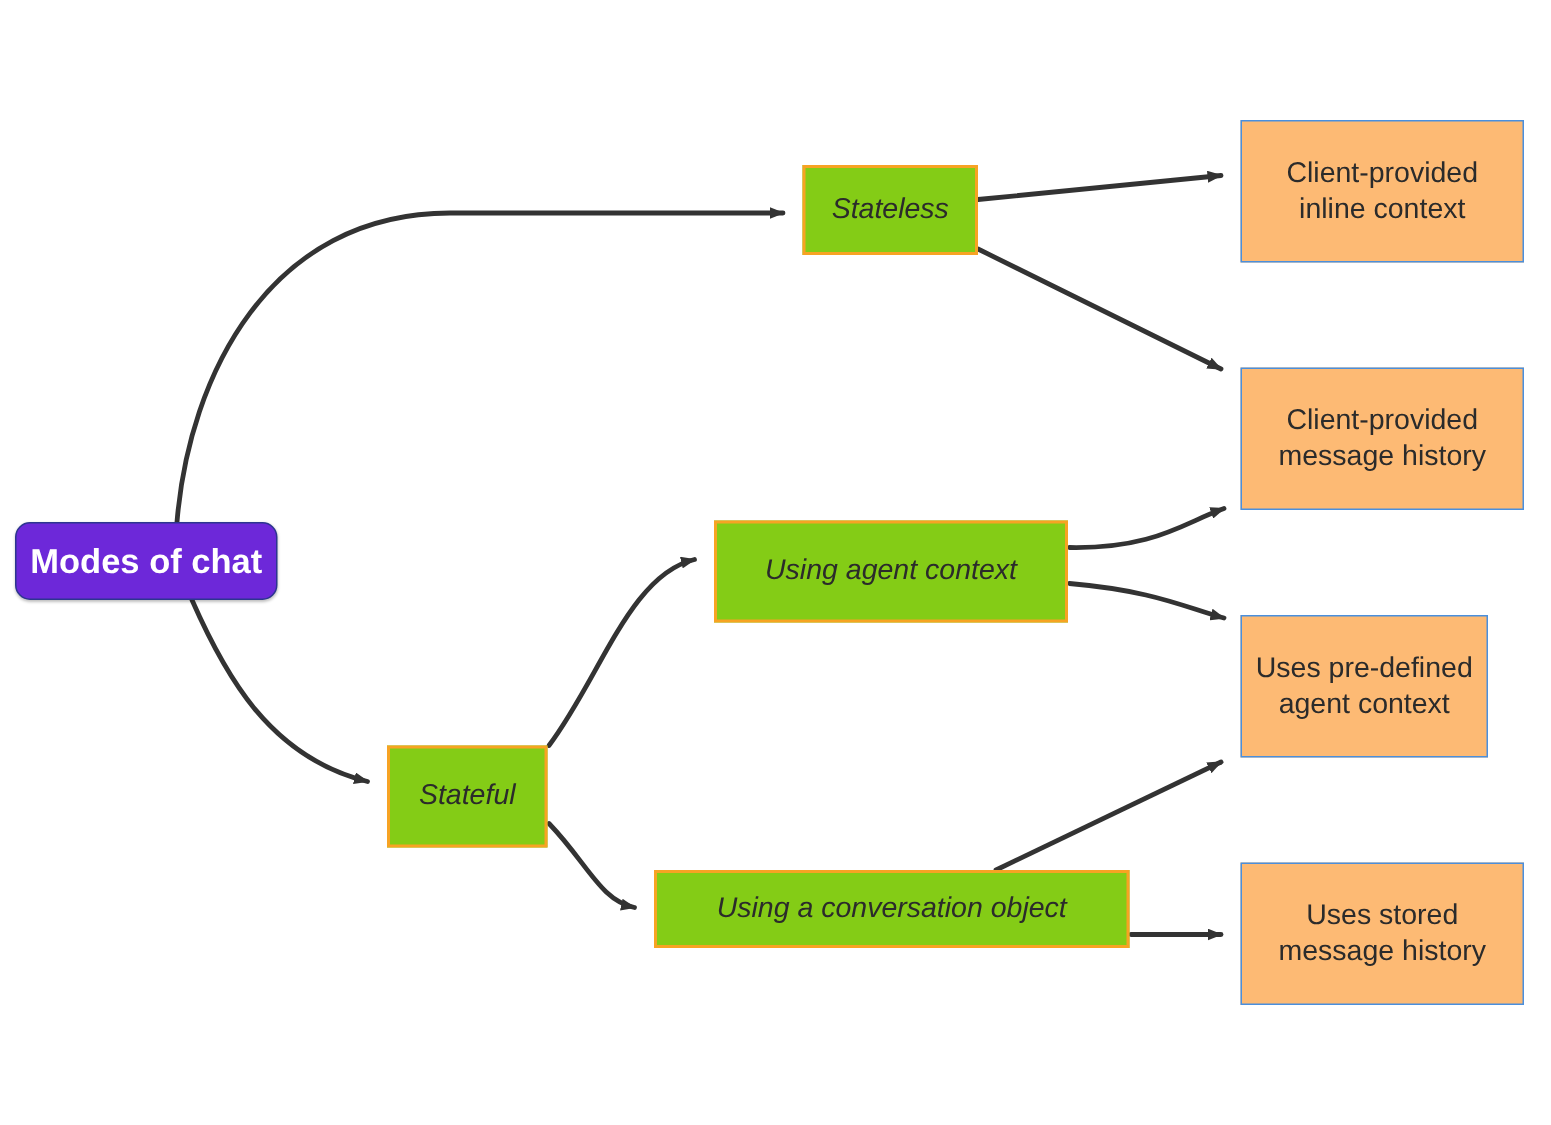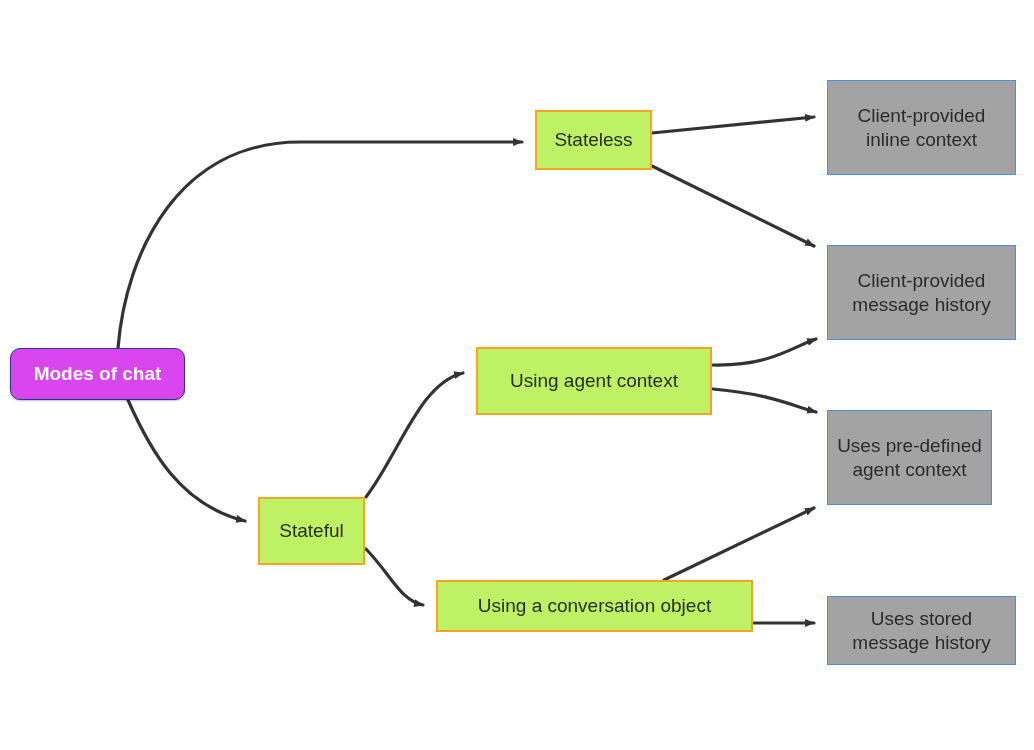--- a/index.html
+++ b/index.html
@@ -34,36 +34,37 @@
     justify-content: center;
     text-align: center;
     line-height: 1.25;
     z-index: 2;
   }
   .node-label {
     display: block;
     white-space: pre-line;
   }
   .node-root {
-    background: #d946ef;
+    background: #6d28d9;
     border: 1px solid #2c3590;
     border-radius: 10px;
     color: #ffffff;
     font-weight: bold;
-    font-size: 19px;
+    font-size: 23px;
     box-shadow: 0 1px 2px rgba(0,0,0,0.25);
   }
   .node-branch {
-    background: #bef264;
+    background: #84cc16;
     border: 2px solid #f7a323;
     color: #2b2b2b;
     font-size: 19px;
+    font-style: italic;
   }
   .node-leaf {
-    background: #a3a3a3;
+    background: #fdba74;
     border: 1.5px solid #4a8fdd;
     color: #2b2b2b;
     font-size: 19px;
   }
 </style>
 </head>
 <body>
 
 <div id="diagram">
 
@@ -108,19 +109,19 @@
 inline context</span>
       </div>
       <div class="node node-leaf" style="left: 827px; top: 245px; width: 189px; height: 95px;">
         <span class="node-label">Client-provided
 message history</span>
       </div>
       <div class="node node-leaf" style="left: 827px; top: 410px; width: 165px; height: 95px;">
         <span class="node-label">Uses pre-defined
 agent context</span>
       </div>
-      <div class="node node-leaf" style="left: 827px; top: 596px; width: 189px; height: 69px; text-align: center;">
+      <div class="node node-leaf" style="left: 827px; top: 575px; width: 189px; height: 95px; text-align: center;">
         <span class="node-label">Uses stored
 message history</span>
       </div>
     </div>
 
 </div>
 
 </body></html>

